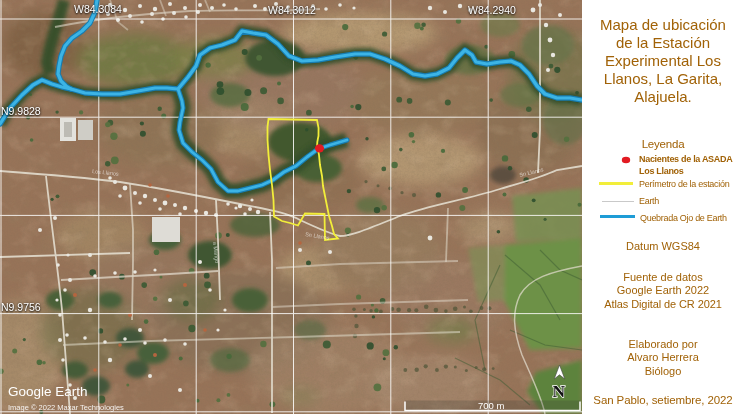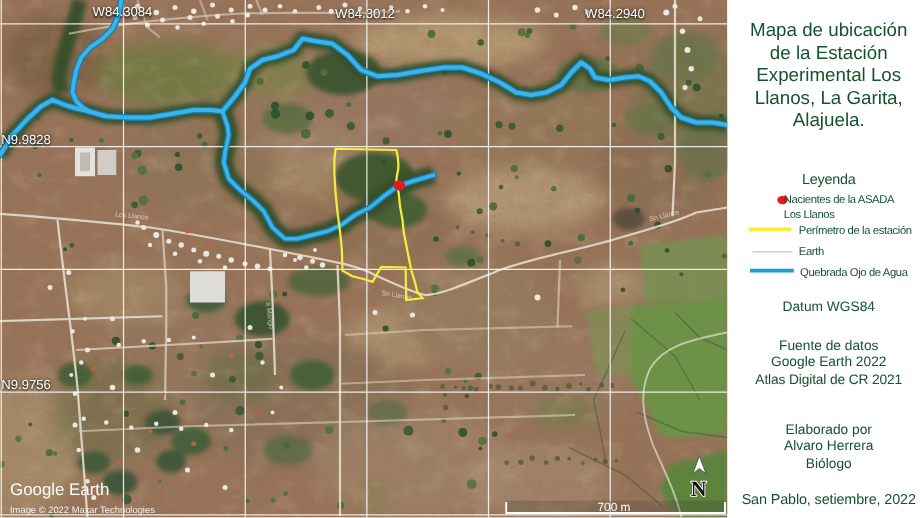--- a/index.html
+++ b/index.html
@@ -1,18 +1,18 @@
 <!DOCTYPE html>
 <html><head>
 <meta charset="utf-8">
 <style>
 html,body{margin:0;padding:0;background:#ffffff;}
 #wrap{position:relative;width:736px;height:414px;overflow:hidden;font-family:"Liberation Sans",sans-serif;}
 #map{position:absolute;left:0;top:0;width:582px;height:414px;}
-#panel{position:absolute;left:582px;top:0;width:154px;height:414px;background:#ffffff;color:#14532d;}
+#panel{position:absolute;left:582px;top:0;width:154px;height:414px;background:#ffffff;color:#a16207;}
 .c{position:absolute;left:4px;width:154px;text-align:center;}
 </style>
 </head>
 <body>
 <div id="wrap">
 
 <div id="map">
 <svg width="582" height="414" viewBox="0 0 582 414">
 <defs>
 <filter id="b1" x="-40%" y="-40%" width="180%" height="180%">
@@ -501,33 +501,33 @@
 <div id="panel">
 
 <div class="c" style="top:16px;font-size:15px;line-height:18px;">Mapa de ubicación<br>de la Estación<br>Experimental Los<br>Llanos, La Garita,<br>Alajuela.</div>
 
 <div class="c" style="top:138px;font-size:11.5px;letter-spacing:-0.2px;">Leyenda</div>
 
 <svg style="position:absolute;left:39px;top:156px;" width="10" height="8">
         <ellipse cx="5" cy="4" rx="4.2" ry="3.3" fill="#e21b22"></ellipse>
       </svg>
 
-<div style="position:absolute;left:45px;top:154px;width:95px;font-size:9px;letter-spacing:-0.3px;line-height:11.5px;">Nacientes de la ASADA Los Llanos</div>
+<div style="position:absolute;left:57px;top:154px;width:95px;font-size:9px;letter-spacing:-0.3px;line-height:11.5px;font-weight:bold;">Nacientes de la ASADA Los Llanos</div>
 
 <div style="position:absolute;left:17px;top:182px;width:34px;height:3.2px;background:#f2ee3a;"></div>
 
 <div style="position:absolute;left:57px;top:179px;width:97px;font-size:9px;letter-spacing:-0.3px;">Perímetro de la estación</div>
 
 <div style="position:absolute;left:20px;top:200.5px;width:32px;height:1.7px;background:#c9c9c9;"></div>
 
 <div style="position:absolute;left:57px;top:196px;width:90px;font-size:9px;letter-spacing:-0.3px;">Earth</div>
 
 <div style="position:absolute;left:18px;top:215.2px;width:35px;height:2.6px;background:#1e9cd6;"></div>
 
-<div style="position:absolute;left:58px;top:212.5px;width:96px;font-size:9px;letter-spacing:-0.3px;">Quebrada Ojo de Agua</div>
+<div style="position:absolute;left:58px;top:212.5px;width:96px;font-size:9px;letter-spacing:-0.3px;">Quebrada Ojo de Earth</div>
 
 <div class="c" style="top:240px;font-size:11px;">Datum WGS84</div>
 
 <div class="c" style="top:271px;font-size:11px;line-height:13.4px;">Fuente de datos<br>Google Earth 2022<br><span style="letter-spacing:-0.1px">Atlas Digital de CR 2021</span></div>
 
 <div class="c" style="top:338px;font-size:11px;line-height:13.4px;">Elaborado por<br>Alvaro Herrera<br>Biólogo</div>
 
 <div class="c" style="top:393.5px;font-size:11.5px;letter-spacing:-0.1px;">San Pablo, setiembre, 2022</div>
 </div>
 </div>

